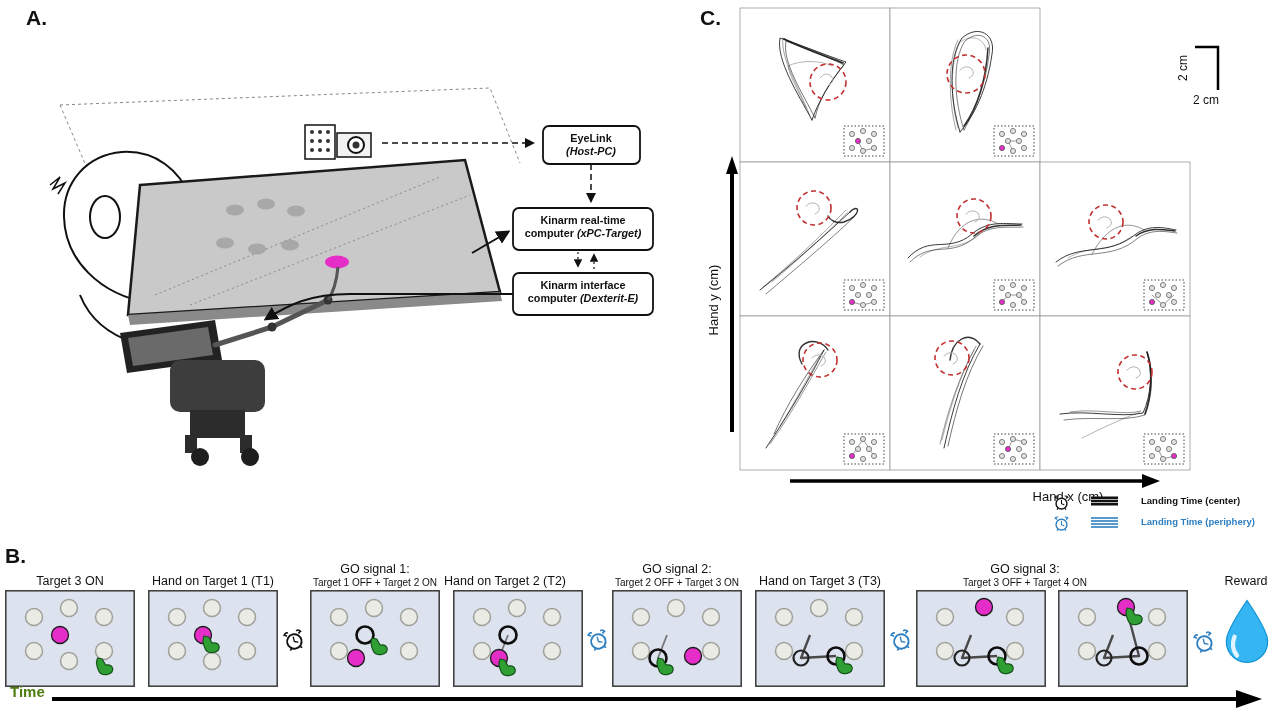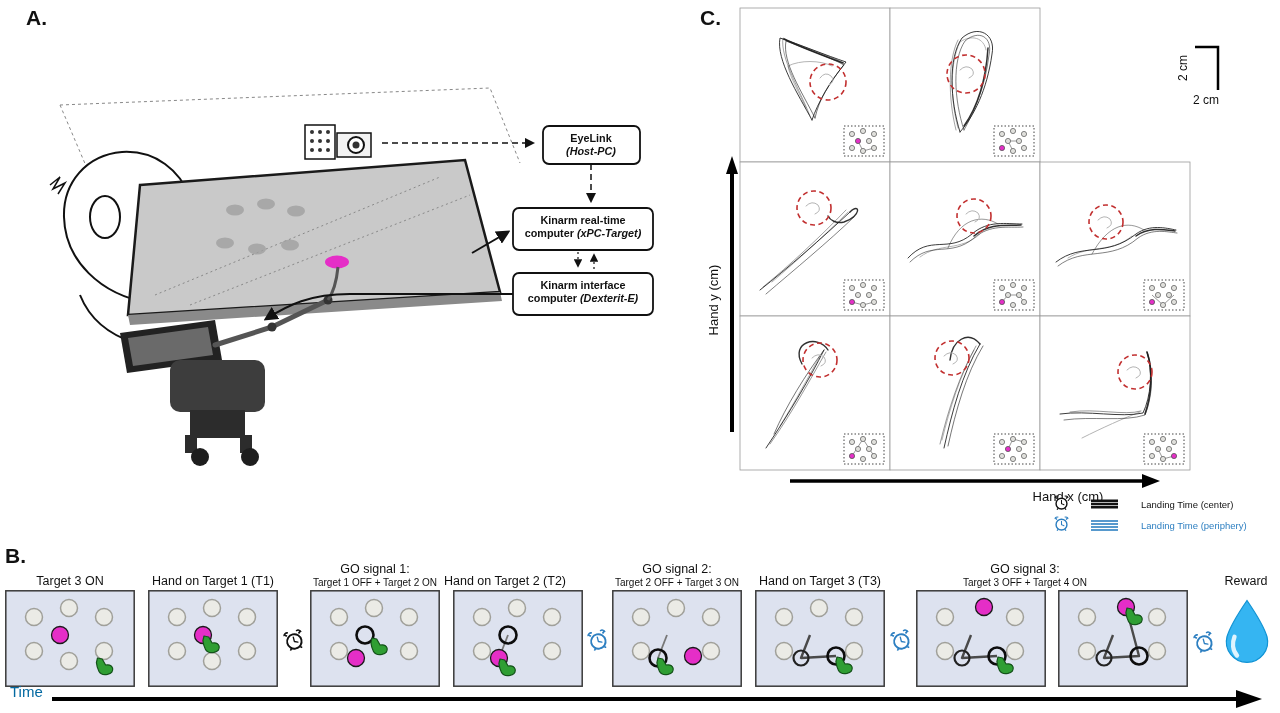--- a/index.html
+++ b/index.html
@@ -10,24 +10,24 @@
   
   .step-label{position:absolute;top:551px;width:146px;height:37px;display:flex;flex-direction:column;
       justify-content:flex-end;align-items:center;text-align:center;}
   .step-title{font-size:12.5px;line-height:1.15;color:#111;white-space:nowrap;}
   .step-sub{font-size:10px;line-height:1.15;color:#111;white-space:nowrap;}
   .task{position:absolute;top:590px;width:130px;height:97px;}
   .clockw{position:absolute;width:20px;height:20px;transform:rotate(-14deg);}
   .ck-black{color:#111;}
   .ck-blue{color:#2d7fc1;}
   .legend{position:absolute;left:1054px;top:495px;display:flex;flex-direction:column;gap:6px;}
-  .lrow{display:flex;align-items:flex-end;gap:21px;}
+  .lrow{display:flex;align-items:flex-start;gap:21px;font-weight:bold;}
   .ltext{font-size:9.5px;white-space:nowrap;}
   .lblue{color:#2d7fc1;}
-  .time-label{position:absolute;left:10px;top:683px;font-size:15px;color:#0369a1;}
+  .time-label{position:absolute;left:10px;top:683px;font-size:15px;color:#4d7c0f;font-weight:bold;}
   
   .tj{fill:none;stroke:#1a1a1a;stroke-width:1;stroke-linecap:round;}
   .tjg{fill:none;stroke:#b4b4b4;stroke-width:1;stroke-linecap:round;}
   .land{fill:none;stroke:#c23030;stroke-width:1.6;stroke-dasharray:5 3.5;}
   .gridc{fill:#ffffff;stroke:#9a9a9a;stroke-width:0.8;}
   .insetbox{fill:#ffffff;stroke:#444;stroke-width:1;stroke-dasharray:1.5 2;}
   .idot{fill:#e0e0dc;stroke:#666;stroke-width:0.8;}
   .ipink{fill:#e52ec7;stroke:#555;stroke-width:0.8;}
   .iline{fill:none;stroke:#999;stroke-width:1;}
   .gcir{fill:#ebebe6;stroke:#a0a09a;stroke-width:1.5;}

